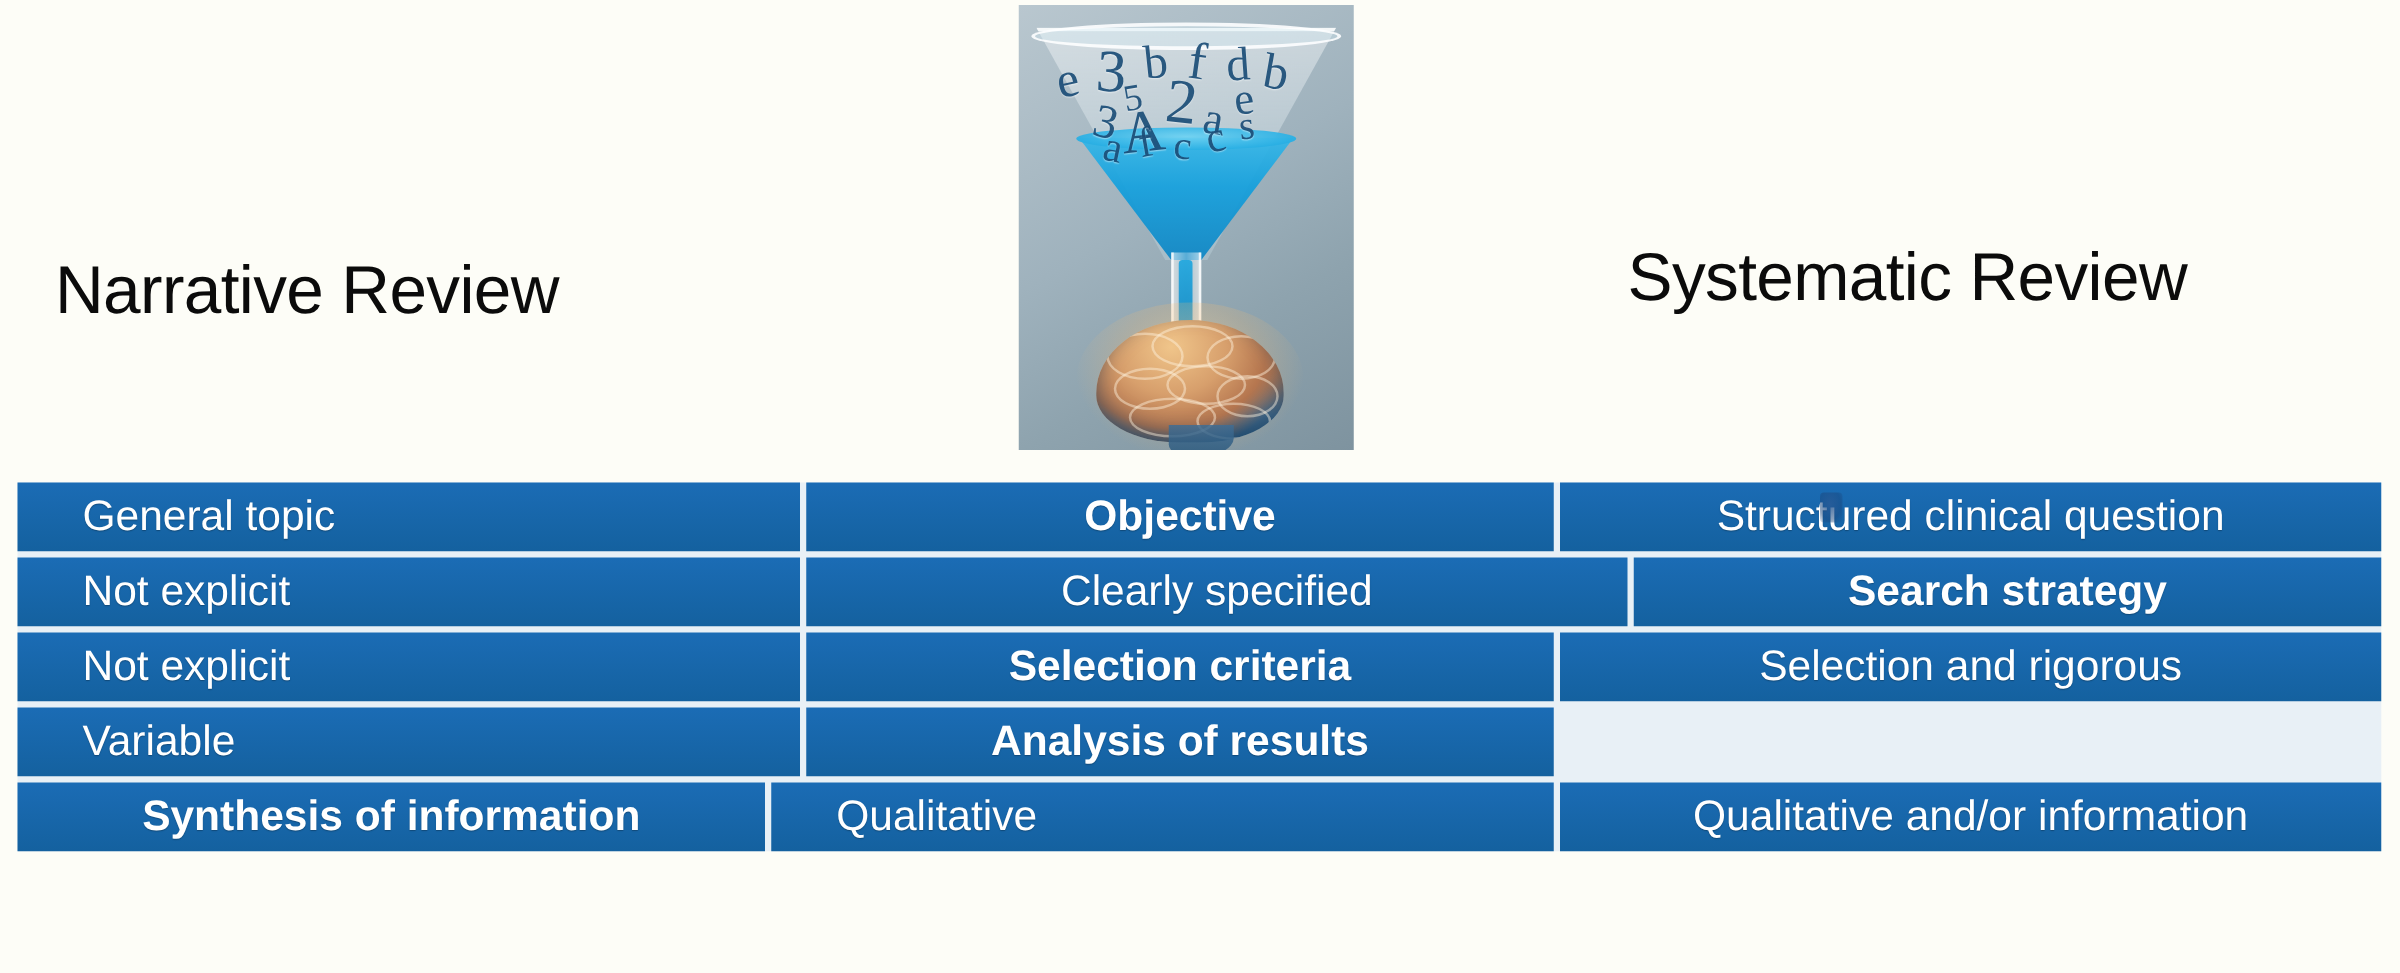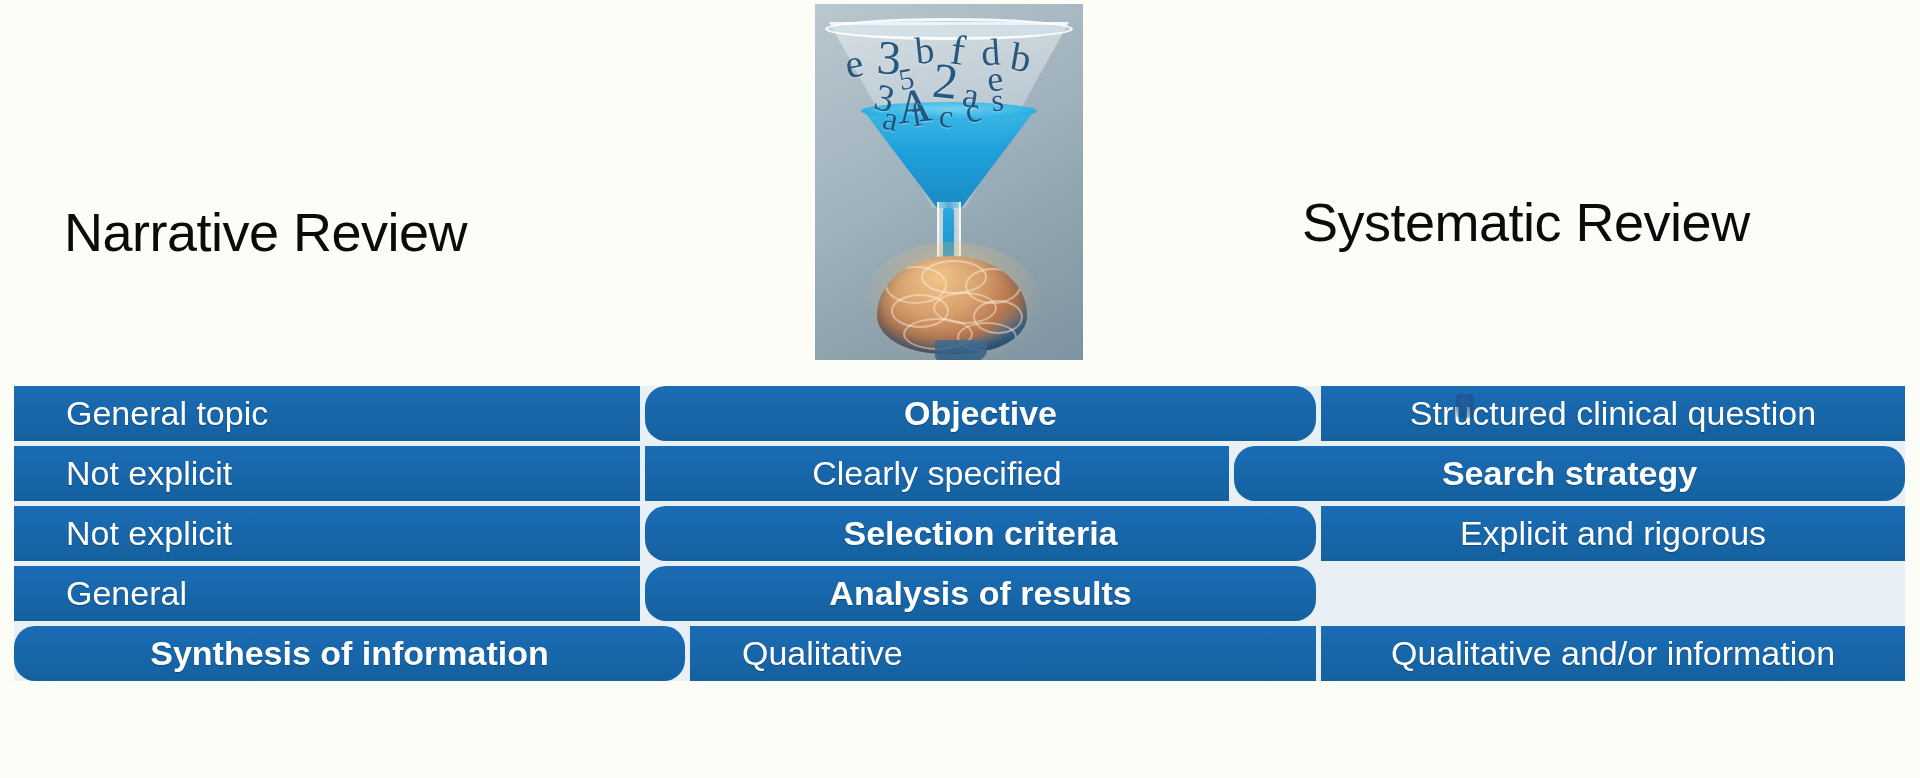--- a/index.html
+++ b/index.html
@@ -25,21 +25,21 @@
   
   .heading {
     position: absolute;
     font-size: 54px;
     font-weight: 400;
     color: #0b0b0b;
     letter-spacing: -0.5px;
     white-space: nowrap;
     line-height: 1;
   }
-  .heading-left  { left: 64px;  top: 205px; }
+  .heading-left  { left: 44px;  top: 205px; }
   .heading-right { left: 1302px; top: 195px; }
 
   
   .figure {
     position: absolute;
     left: 815px;
     top: 4px;
     width: 268px;
     height: 356px;
     background: linear-gradient(150deg, #b9c7cf 0%, #9fb2bd 45%, #8ea3ae 70%, #7e939f 100%);
@@ -177,25 +177,24 @@
     text-shadow: 0 1px 1px rgba(0,0,0,0.28);
   }
   .cell-narrative {
     width: 626px;
     padding-left: 52px;
     justify-content: flex-start;
     font-size: 34px;
     font-weight: 400;
   }
   .cell-criterion {
-    width: 671px;
+    width: 598px;
     justify-content: center;
     font-size: 34px;
     font-weight: 700;
-    border-radius: 21px;
   }
   .cell-systematic {
     flex: 1;
     justify-content: center;
     font-size: 34px;
     font-weight: 400;
   }
   
   .cursor-artifact {
     position: absolute;
@@ -266,24 +265,24 @@
         <div class="cell cell-systematic">Structured clinical question</div>
       </div>
       <div class="row">
         <div class="cell cell-narrative">Not explicit</div>
         <div class="cell cell-systematic">Clearly specified</div>
         <div class="cell cell-criterion">Search strategy</div>
       </div>
       <div class="row">
         <div class="cell cell-narrative">Not explicit</div>
         <div class="cell cell-criterion">Selection criteria</div>
-        <div class="cell cell-systematic">Explicit and rigorous</div>
-      </div>
-      <div class="row">
-        <div class="cell cell-narrative">General</div>
+        <div class="cell cell-systematic">Selection and rigorous</div>
+      </div>
+      <div class="row">
+        <div class="cell cell-narrative">Variable</div>
         <div class="cell cell-criterion">Analysis of results</div>
       </div>
       <div class="row">
         <div class="cell cell-criterion">Synthesis of information</div>
         <div class="cell cell-narrative">Qualitative</div>
         <div class="cell cell-systematic">Qualitative and/or information</div>
       </div>
     </div>
 
   <div class="cursor-artifact"></div>

